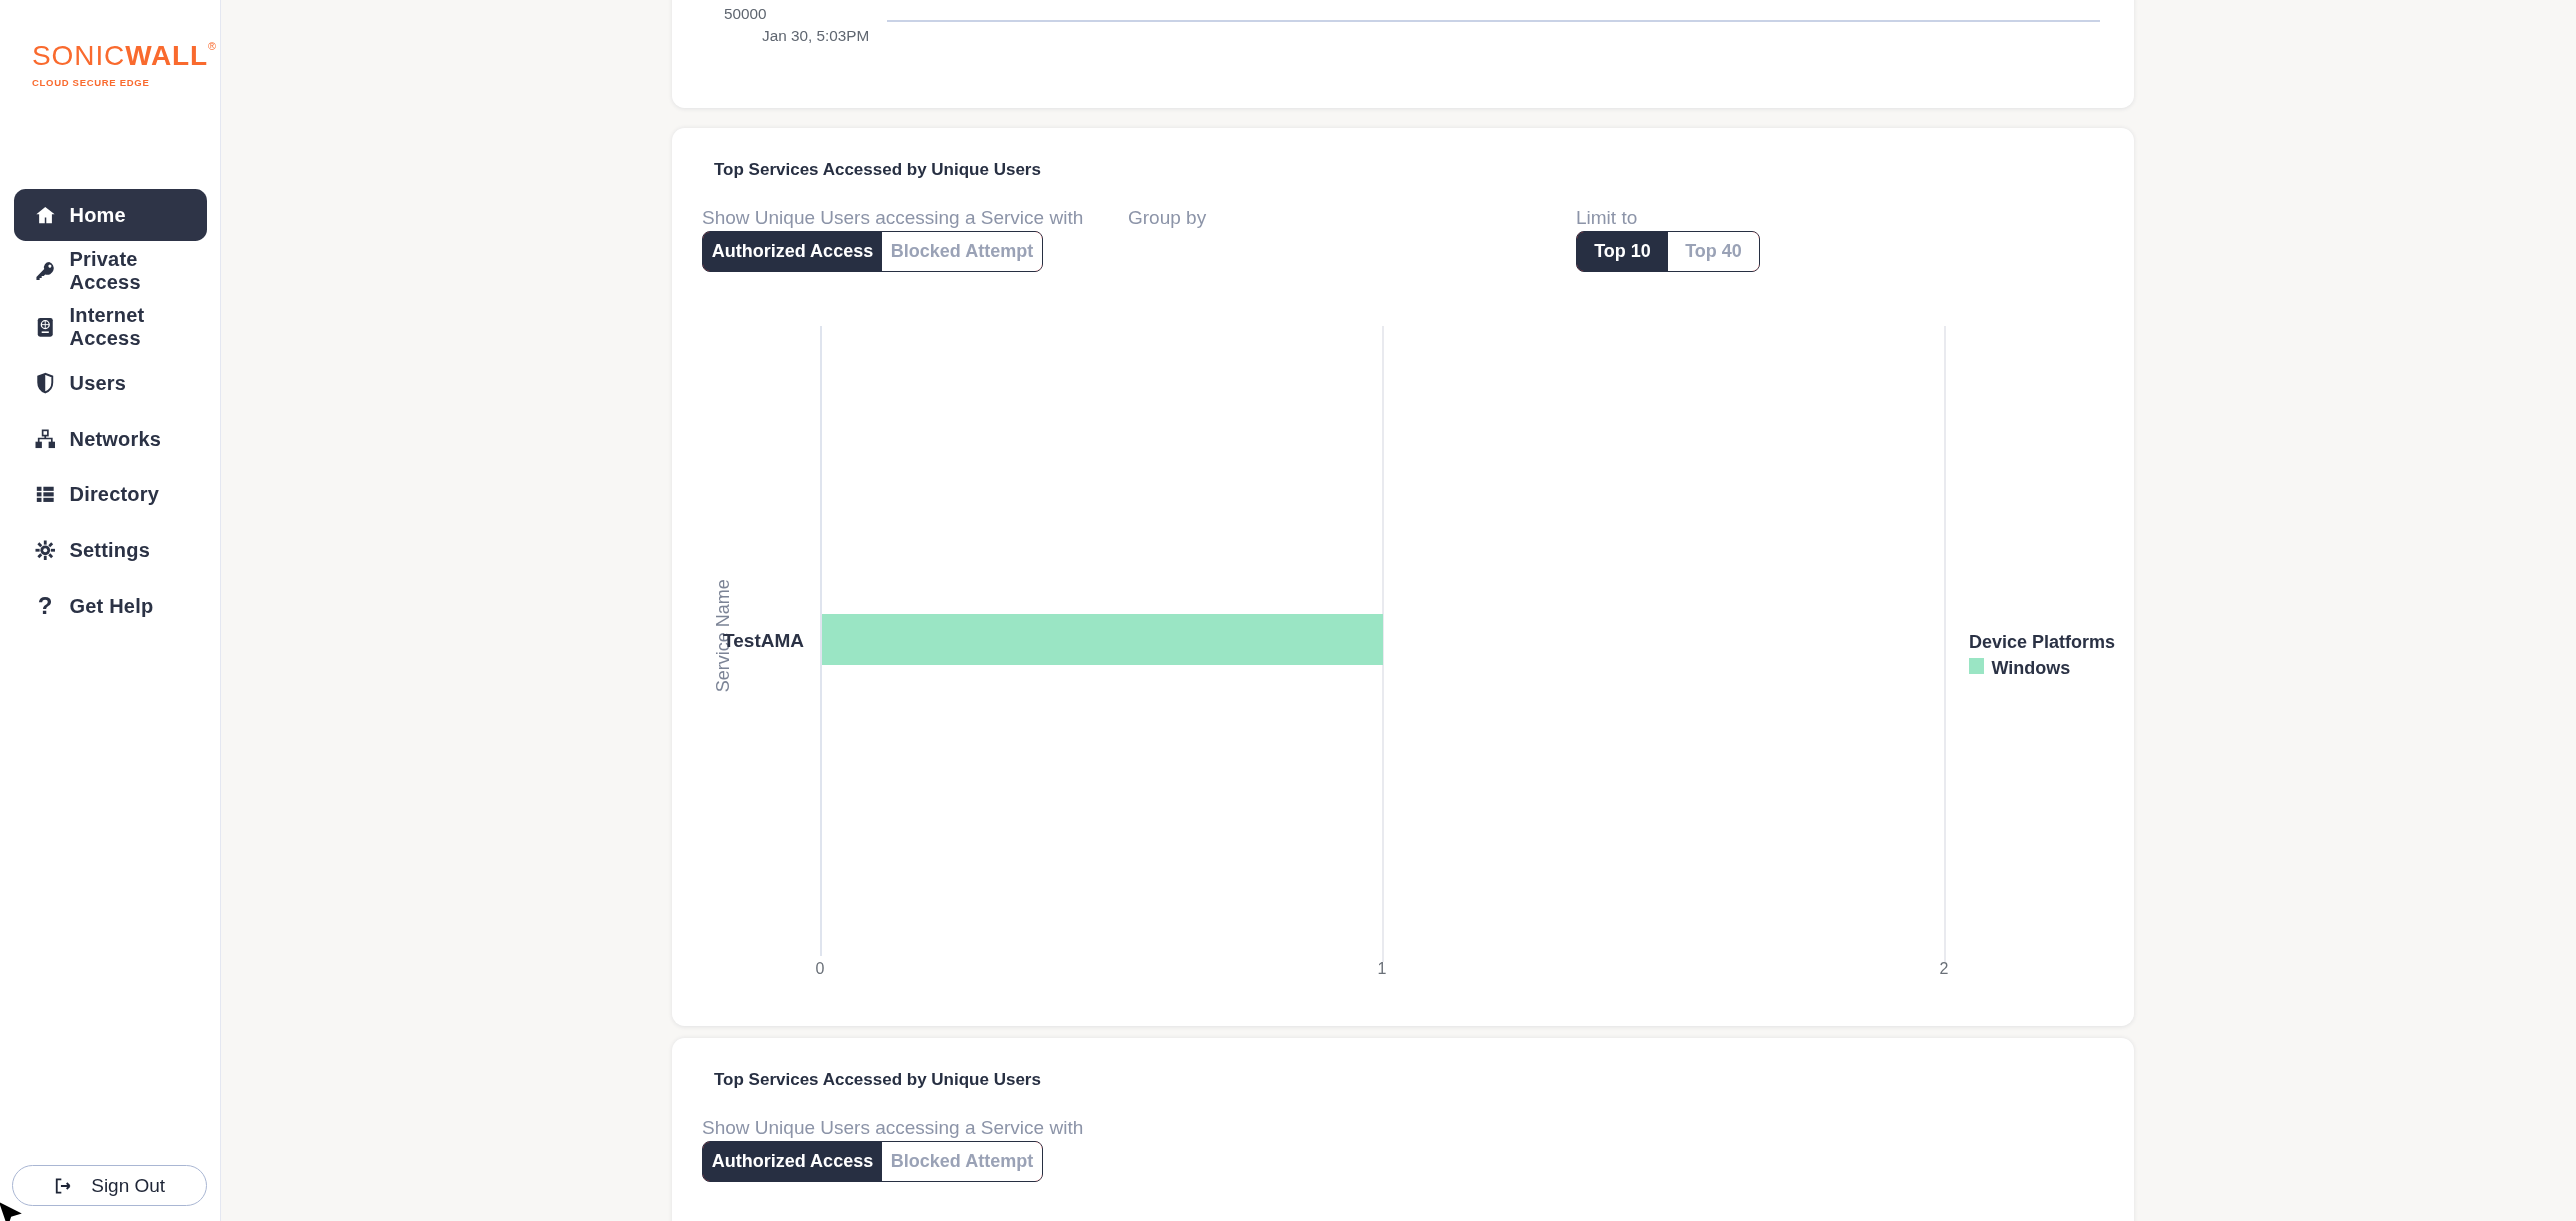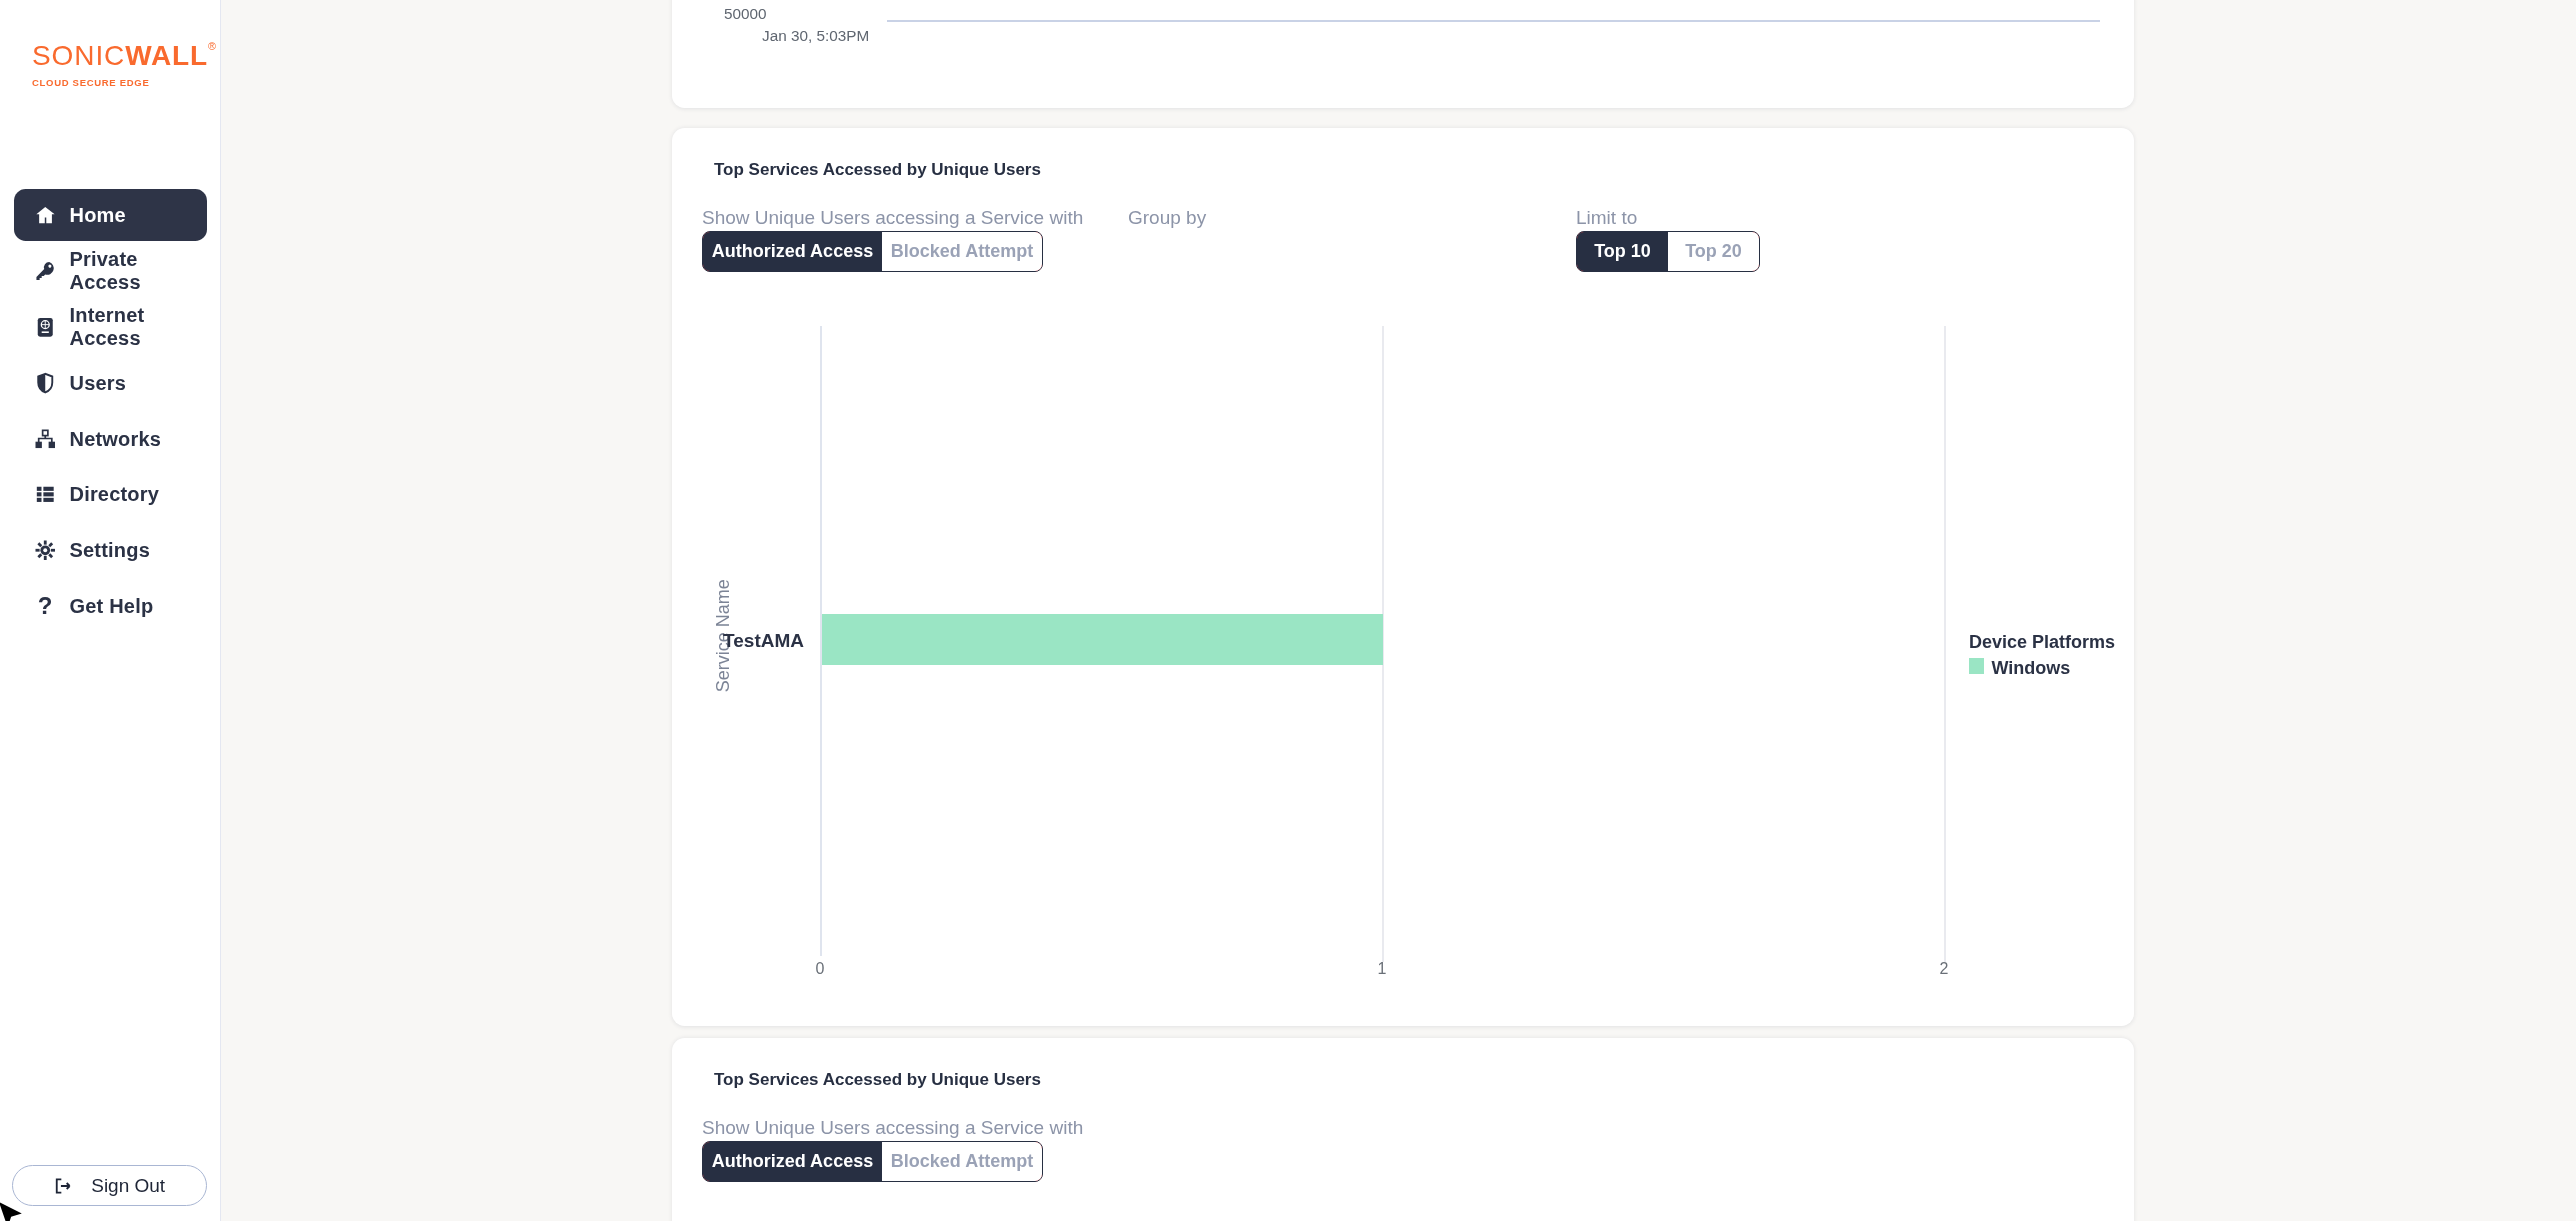--- a/index.html
+++ b/index.html
@@ -225,21 +225,21 @@
   <div class="toggle-group" style="left:30px">
     <div class="tseg sel" style="width:179px">Authorized Access</div>
     <div class="tseg" style="width:160px">Blocked Attempt</div>
   </div>
 
   <div class="ctl-label" style="left:456px">Group by</div>
 
   <div class="ctl-label" style="left:904px">Limit to</div>
   <div class="toggle-group" style="left:904px">
     <div class="tseg sel" style="width:91px">Top 10</div>
-    <div class="tseg" style="width:91px">Top 20</div>
+    <div class="tseg" style="width:91px">Top 40</div>
   </div>
 
   <div class="axis0"></div>
   <div class="vgrid1"></div>
   <div class="vgrid2"></div>
   <div class="bar"></div>
 
   <div class="y-axis-title">Service Name</div>
   <div class="cat-label">TestAMA</div>
 

